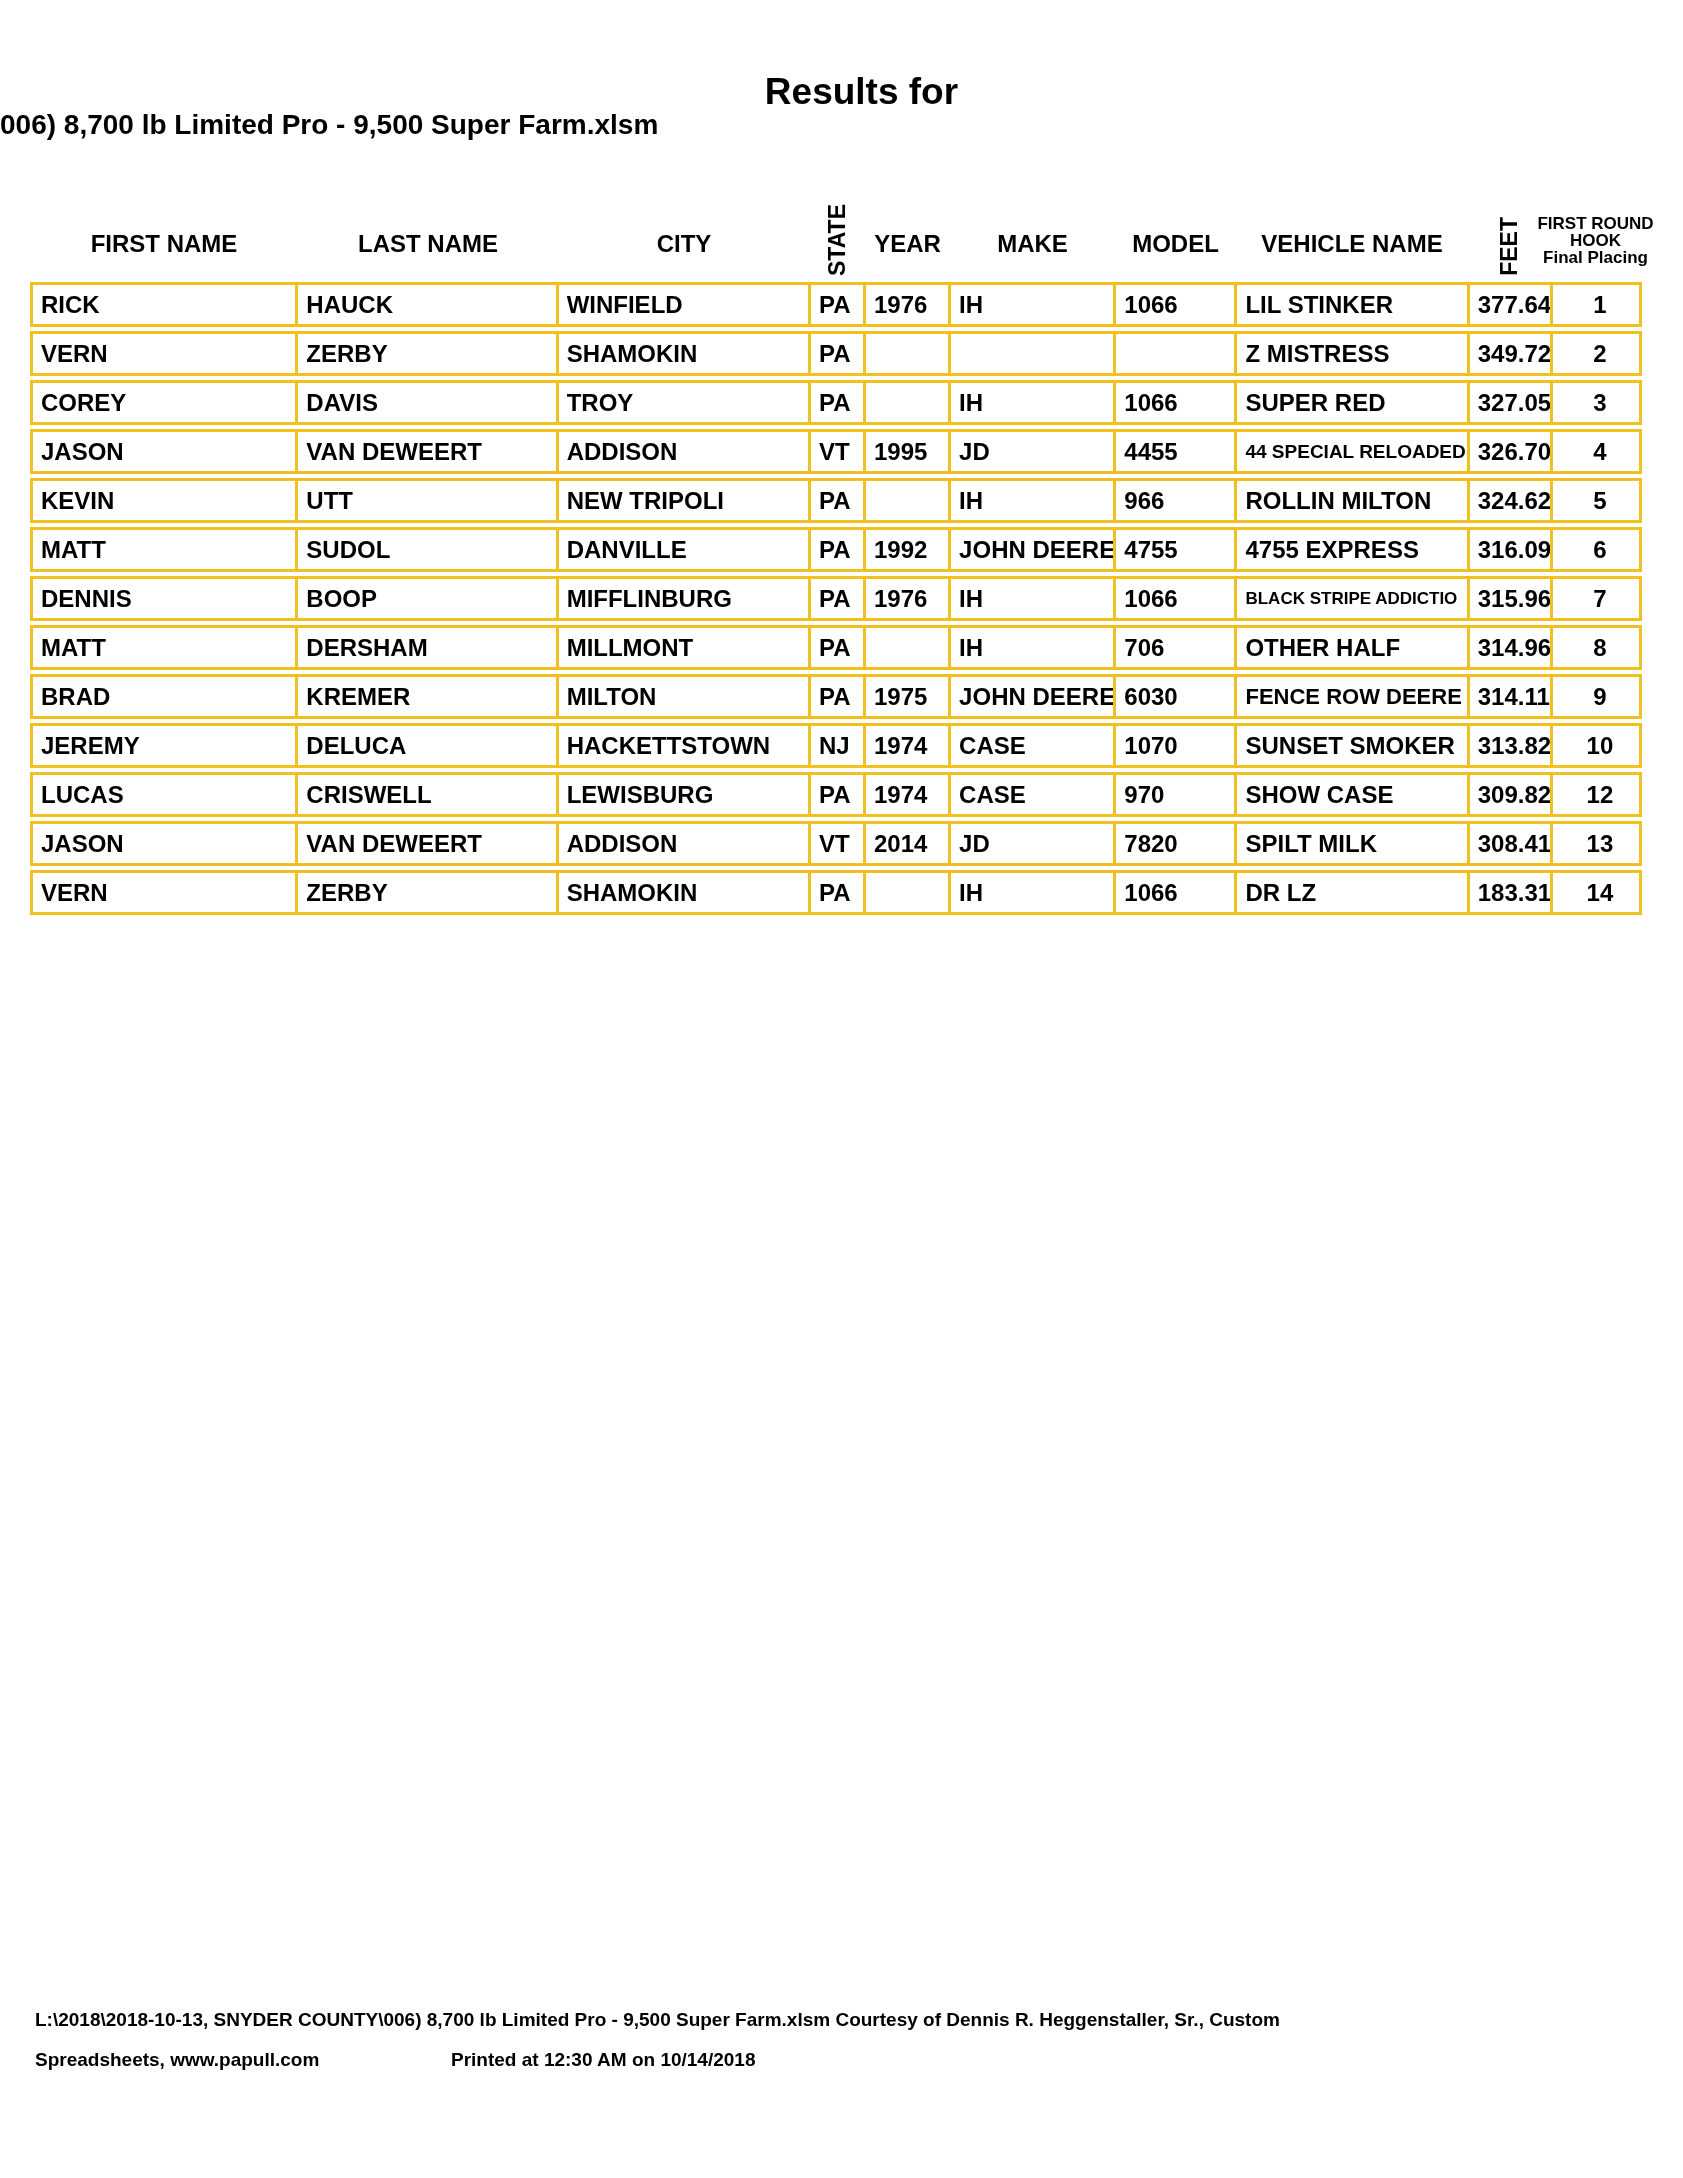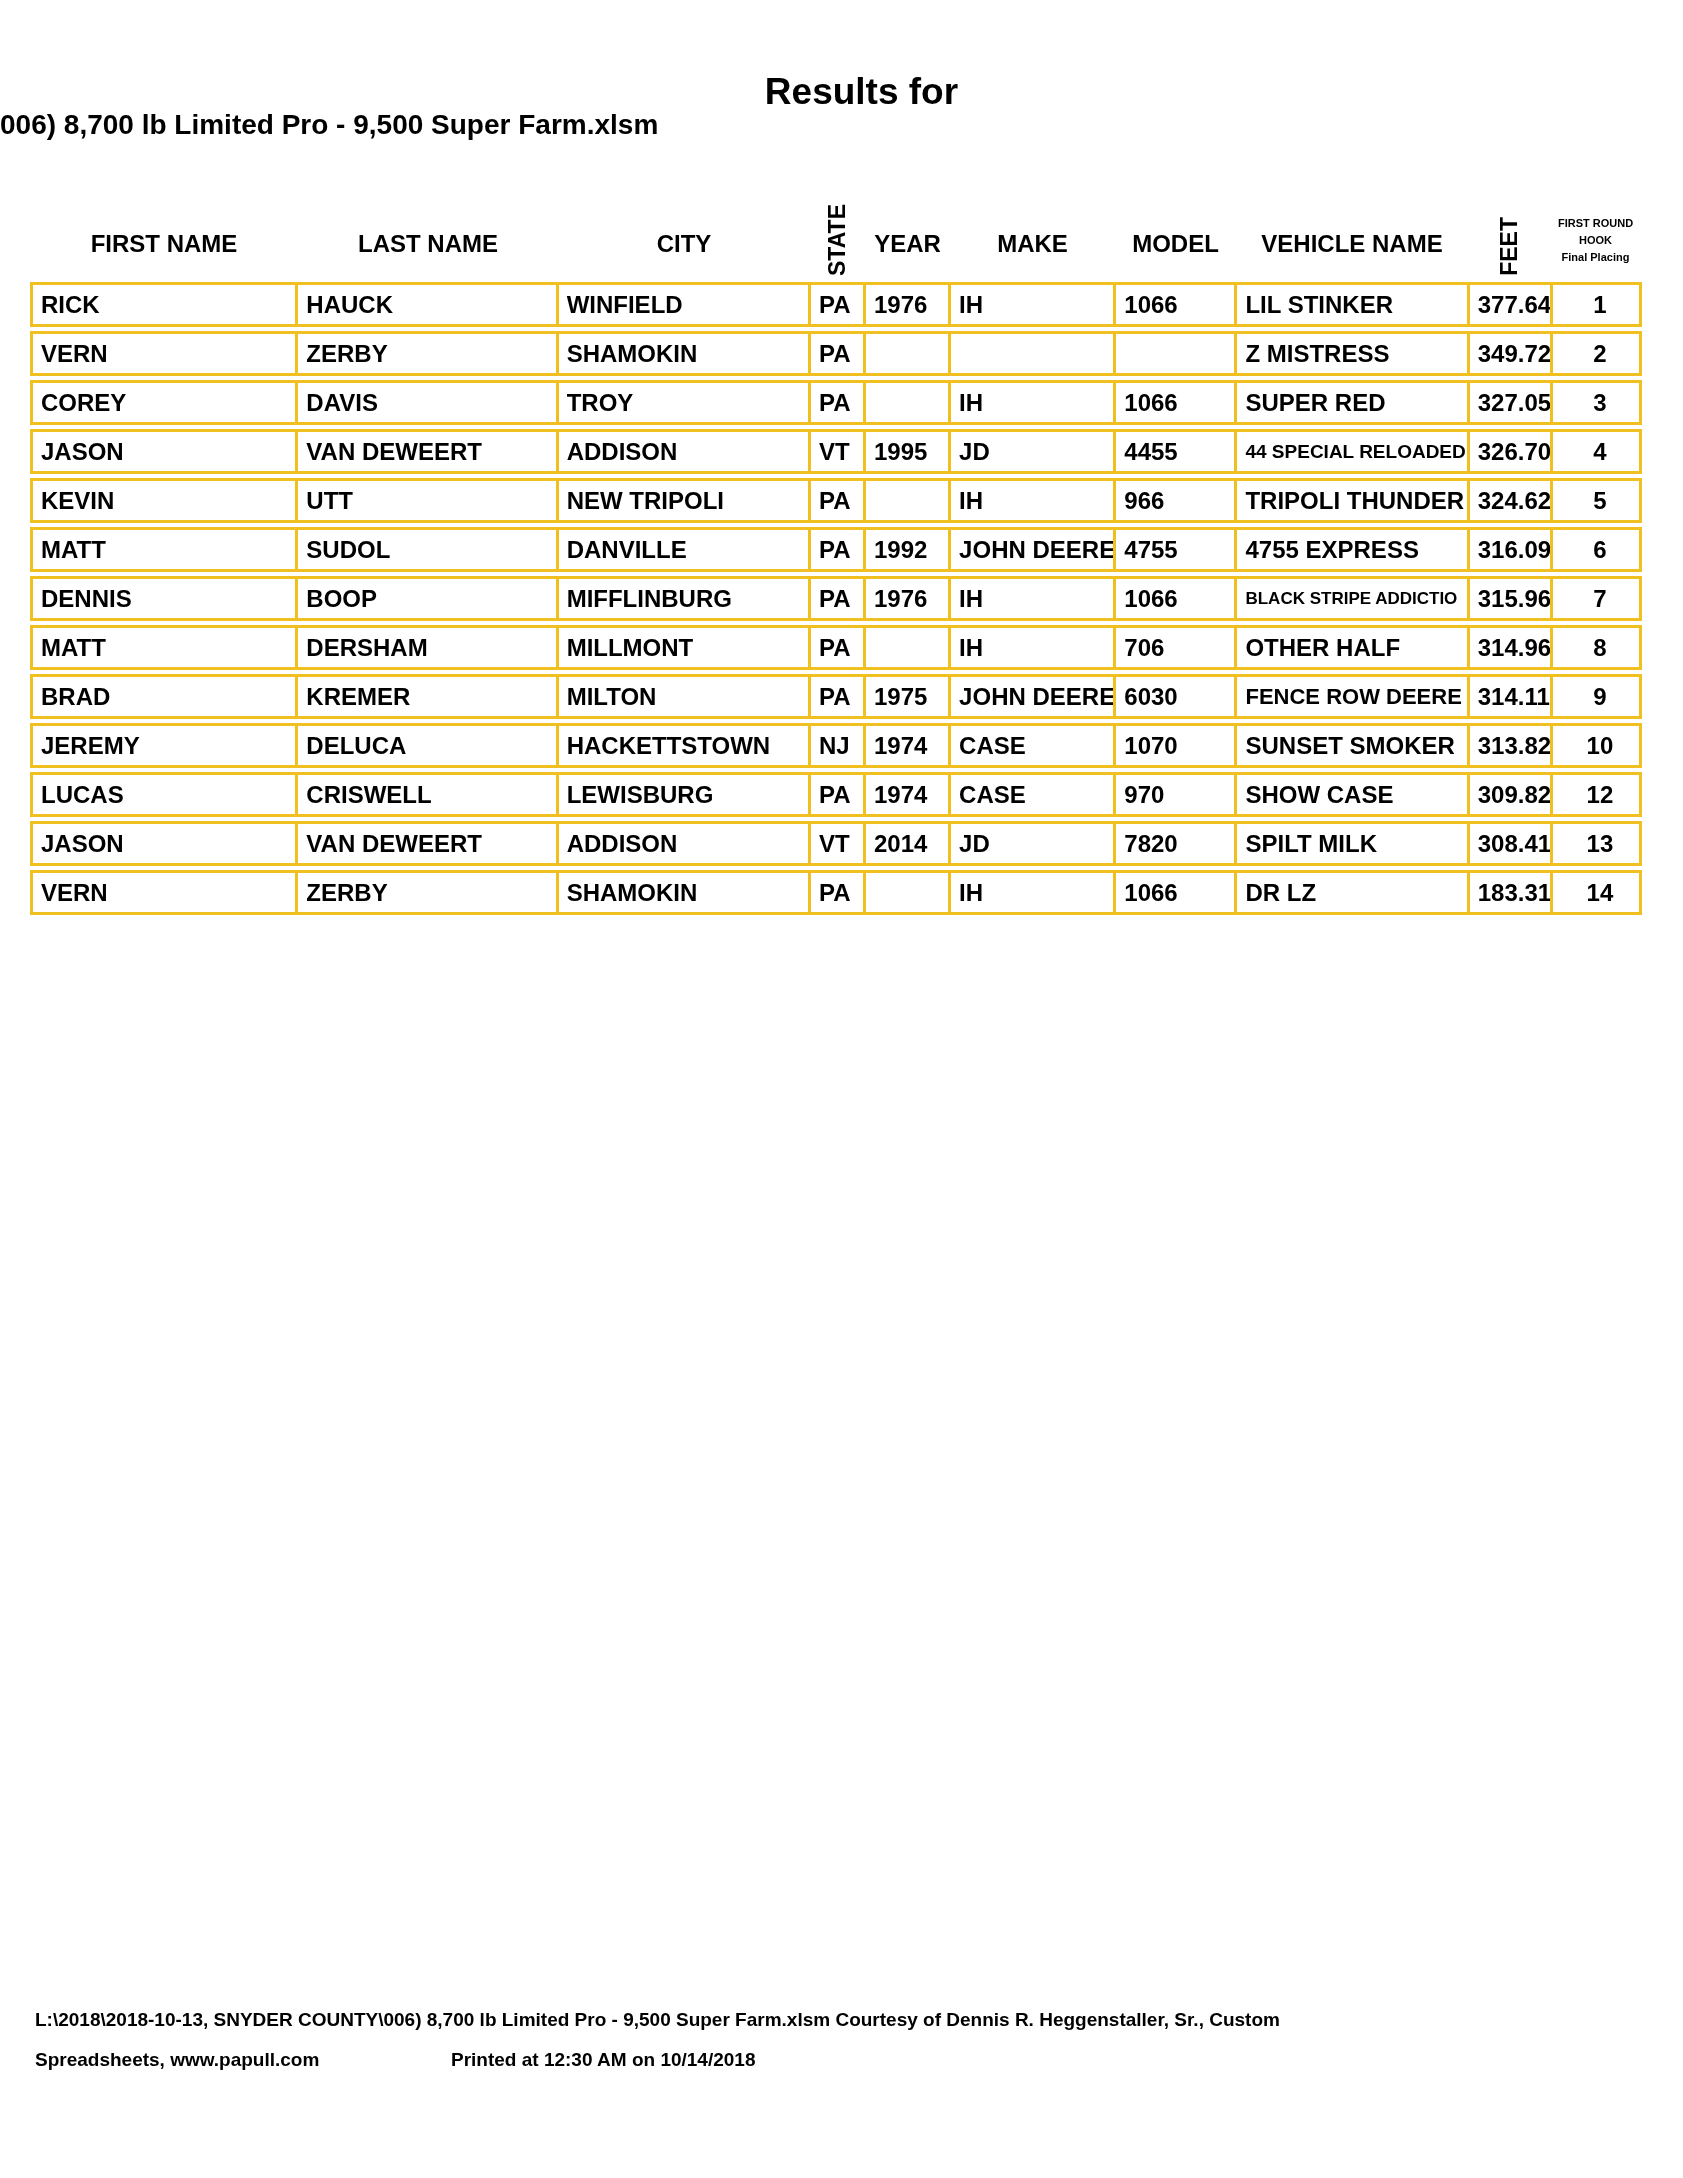--- a/index.html
+++ b/index.html
@@ -21,21 +21,21 @@
   .hcell{
     display:flex;align-items:flex-end;justify-content:center;
     font-weight:bold;font-size:24px;box-sizing:border-box;
   }
   .hcell .hlabel{padding-bottom:20px;white-space:nowrap;}
   .hcell .vert{
     writing-mode:vertical-rl;transform:rotate(180deg);
     font-size:23px;margin-bottom:2px;white-space:nowrap;
   }
   .hcell .small{
-    font-size:11px;line-height:17px;text-align:center;
+    font-size:17px;line-height:17px;text-align:center;
     padding-bottom:12px;white-space:nowrap;
   }
   .c0{width:268px}.c1{width:260px}.c2{width:252px}.c3{width:55px}.c4{width:85px}
   .c5{width:165px}.c6{width:121px}.c7{width:232px}.c8{width:83px}.c9{width:89px}
   
   table.grid{
     border-collapse:separate;border-spacing:0 4px;table-layout:fixed;
     width:1612px;margin:0;
   }
   table.grid td{
@@ -168,21 +168,21 @@
             <td class="col-placing">4</td>
           </tr>
           <tr>
             <td class="col-first_name">KEVIN</td>
             <td class="col-last_name">UTT</td>
             <td class="col-city">NEW TRIPOLI</td>
             <td class="col-state">PA</td>
             <td class="col-year"></td>
             <td class="col-make">IH</td>
             <td class="col-model">966</td>
-            <td class="col-vehicle_name">TRIPOLI THUNDER</td>
+            <td class="col-vehicle_name">ROLLIN MILTON</td>
             <td class="col-feet">324.62</td>
             <td class="col-placing">5</td>
           </tr>
           <tr>
             <td class="col-first_name">MATT</td>
             <td class="col-last_name">SUDOL</td>
             <td class="col-city">DANVILLE</td>
             <td class="col-state">PA</td>
             <td class="col-year">1992</td>
             <td class="col-make">JOHN DEERE</td>

